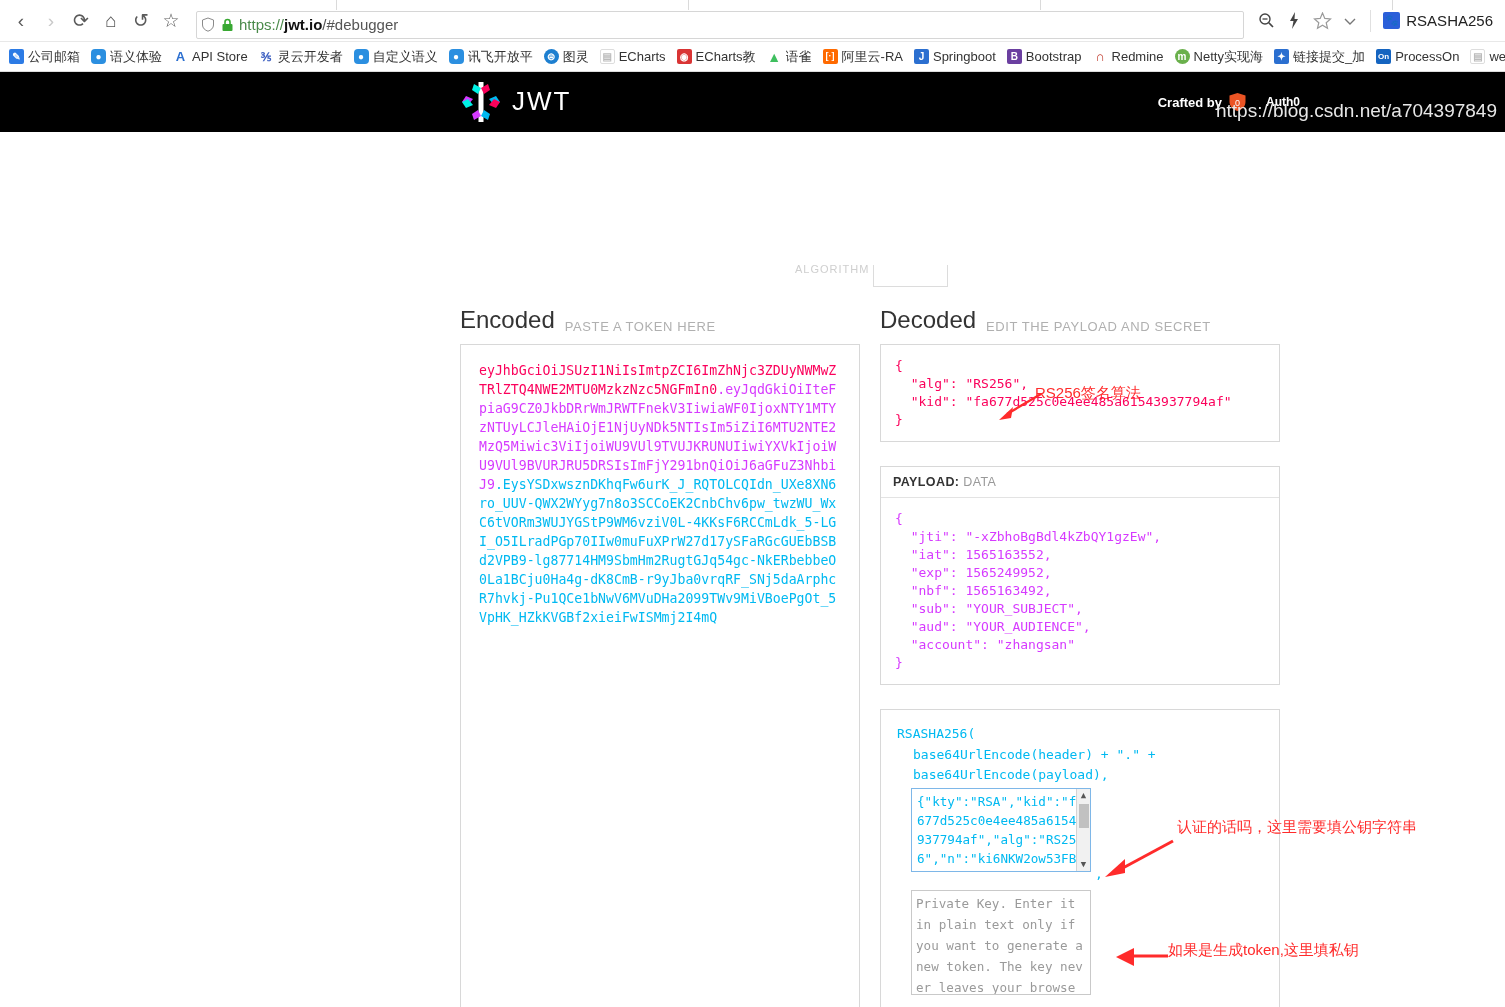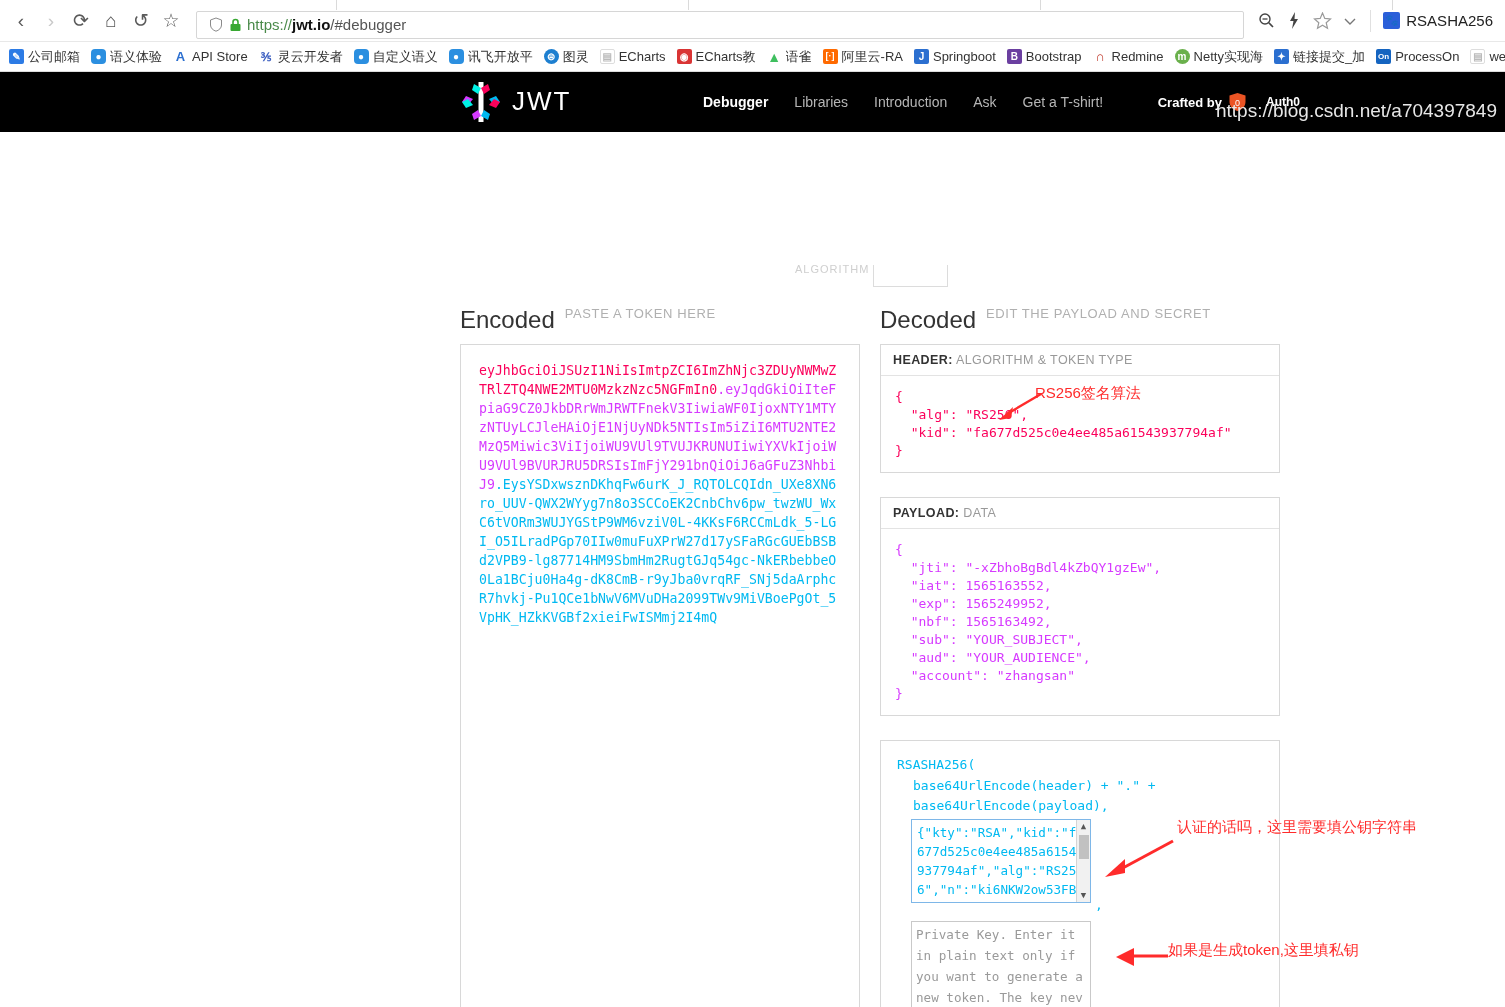--- a/index.html
+++ b/index.html
@@ -22,21 +22,21 @@
     position:relative;
   }
   .nav-btn {
     width:30px; height:30px; display:flex; align-items:center; justify-content:center;
     color:#5a5a5a; font-size:19px; line-height:1; flex:none;
   }
   .nav-btn.disabled { color:#c9c9c9; }
   .url-bar {
     flex:1; height:28px; margin:8px 8px 0 10px;
     border:1px solid #d6d6d6; border-radius:2px;
-    display:flex; align-items:center; padding:0 12px;
+    display:flex; align-items:center; padding:0 4px;
     background:#fff;
   }
   .shield-ico { width:14px; height:15px; flex:none; margin-right:6px; }
   .lock-ico { width:13px; height:14px; flex:none; margin-right:5px; }
   .url-text { font-size:15px; color:#222; white-space:nowrap; font-family:"Liberation Sans", sans-serif; }
   .url-text .scheme { color:#4a8a4a; }
   .url-text .host { color:#111; font-weight:600; }
   .url-text .path { color:#555; }
   .tb-icon { width:28px; height:28px; display:flex; align-items:center; justify-content:center; color:#555; flex:none; }
   .tb-sep { width:1px; height:22px; background:#e0e0e0; margin:0 6px; flex:none; }
@@ -87,21 +87,21 @@
     position:absolute; left:873px; top:133px; width:75px; height:22px;
     border:1px solid #dcdcdc; border-top:none; background:#fff;
   }
   .ghost-text {
     position:absolute; left:795px; top:131px; font-size:11px;
     color:#cfcfcf; letter-spacing:1px; white-space:nowrap;
   }
 
   .content { position:relative; padding:0; }
 
-  .col-head { position:absolute; display:flex; align-items:flex-start; gap:10px; }
+  .col-head { position:absolute; display:flex; align-items:flex-end; gap:10px; }
   .col-head .big { font-size:24px; color:#333; font-weight:400; }
   .col-head .sub { font-size:13px; color:#b0b0b0; letter-spacing:0.6px; }
 
   
   .encoded-box {
     position:absolute; left:460px; top:212px; width:400px; height:720px;
     border:1px solid #d8d8d8; background:#fff; padding:16px 18px;
     overflow:hidden;
   }
   .token {
@@ -315,27 +315,20 @@
         <path d="M21 34 L28 38 L30 32 L24 28 Z" fill="#00b9f1"></path>
         <path d="M6 14 L2 20 L8 23 L13 17 Z" fill="#d63aff"></path>
         <path d="M36 14 L40 20 L34 23 L29 17 Z" fill="#00b9f1"></path>
         <path d="M6 26 L2 20 L8 17 L13 23 Z" fill="#00f2e6"></path>
         <path d="M36 26 L40 20 L34 17 L29 23 Z" fill="#fb015b"></path>
       </svg>
       <svg class="jwt-word" width="96" height="28" viewBox="0 0 96 28">
         <text x="0" y="22" fill="#ffffff" font-family="Liberation Sans, sans-serif" font-size="26" letter-spacing="2">JWT</text>
       </svg>
     </div>
-    <nav class="jwt-nav">
-      <a href="#" class="active">Debugger</a>
-      <a href="#">Libraries</a>
-      <a href="#">Introduction</a>
-      <a href="#">Ask</a>
-      <a href="#">Get a T-shirt!</a>
-    </nav>
     <div class="crafted">
       <span class="ctxt">Crafted by</span>
       <span class="auth0">
         <svg width="17" height="18" viewBox="0 0 17 18">
           <path d="M8.5 0 L16.5 2.5 V9 C16.5 13.5 12.8 16.6 8.5 18 C4.2 16.6 0.5 13.5 0.5 9 V2.5 Z" fill="#eb5424"></path>
           <text x="8.5" y="12.5" fill="#fff" font-size="9" font-family="Liberation Sans, sans-serif" text-anchor="middle">0</text>
         </svg>
         <span>Auth0</span>
       </span>
     </div>
@@ -356,21 +349,20 @@
     </div>
 
     <div class="col-head" style="left:880px; top:174px;">
       <span class="big">Decoded</span>
       <span class="sub">EDIT THE PAYLOAD AND SECRET</span>
     </div>
 
     <div class="dec-col">
 
       <div class="dec-panel">
-        <div class="dec-label"><b>HEADER:</b><span> ALGORITHM &amp; TOKEN TYPE</span></div>
         <div class="dec-body c-red">{
   "alg": "RS256",
   "kid": "fa677d525c0e4ee485a61543937794af"
 }</div>
       </div>
 
       <div class="dec-panel" style="margin-top:24px">
         <div class="dec-label"><b>PAYLOAD:</b><span> DATA</span></div>
         <div class="dec-body c-pur">{
   "jti": "-xZbhoBgBdl4kZbQY1gzEw",

